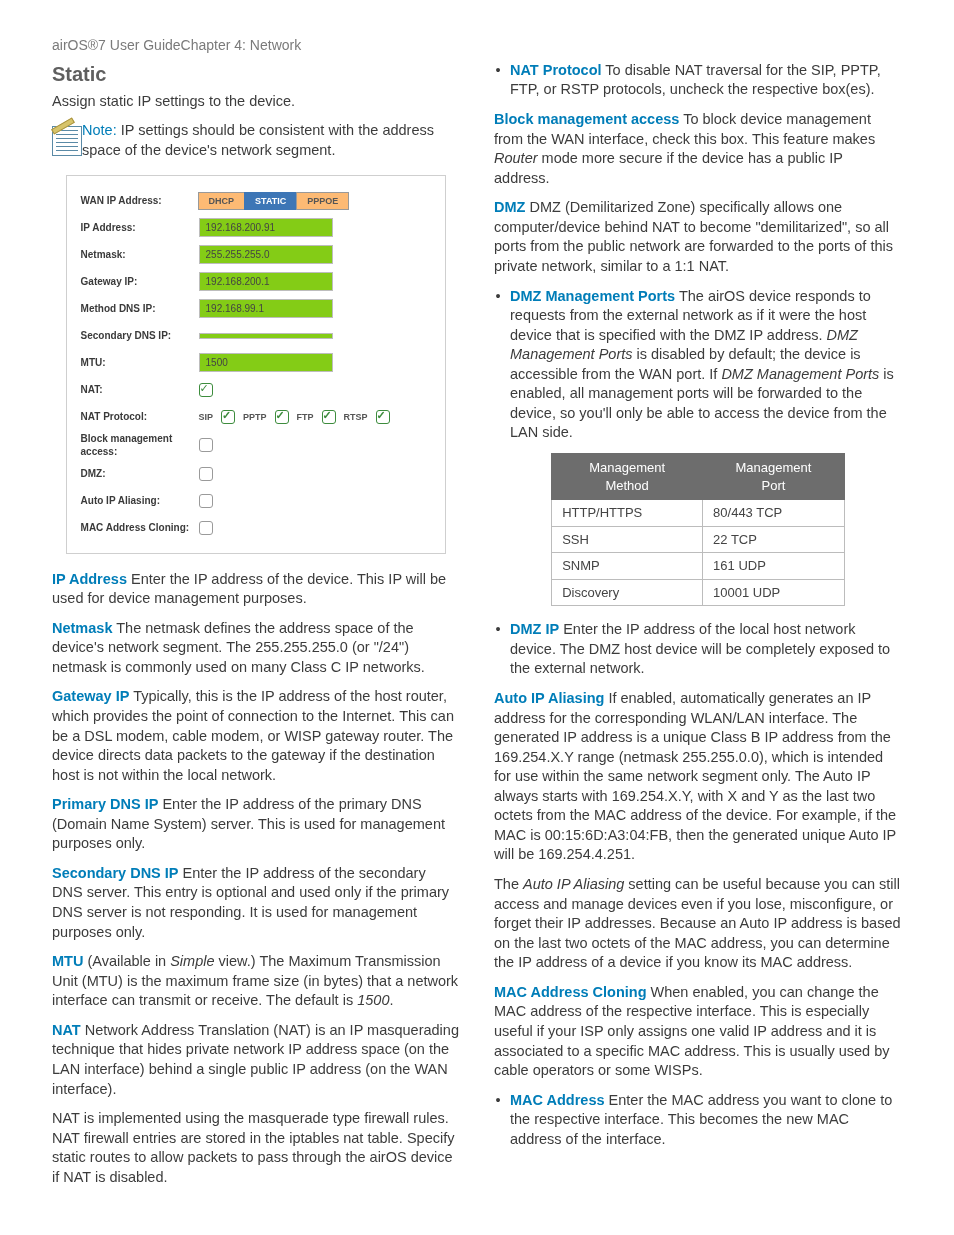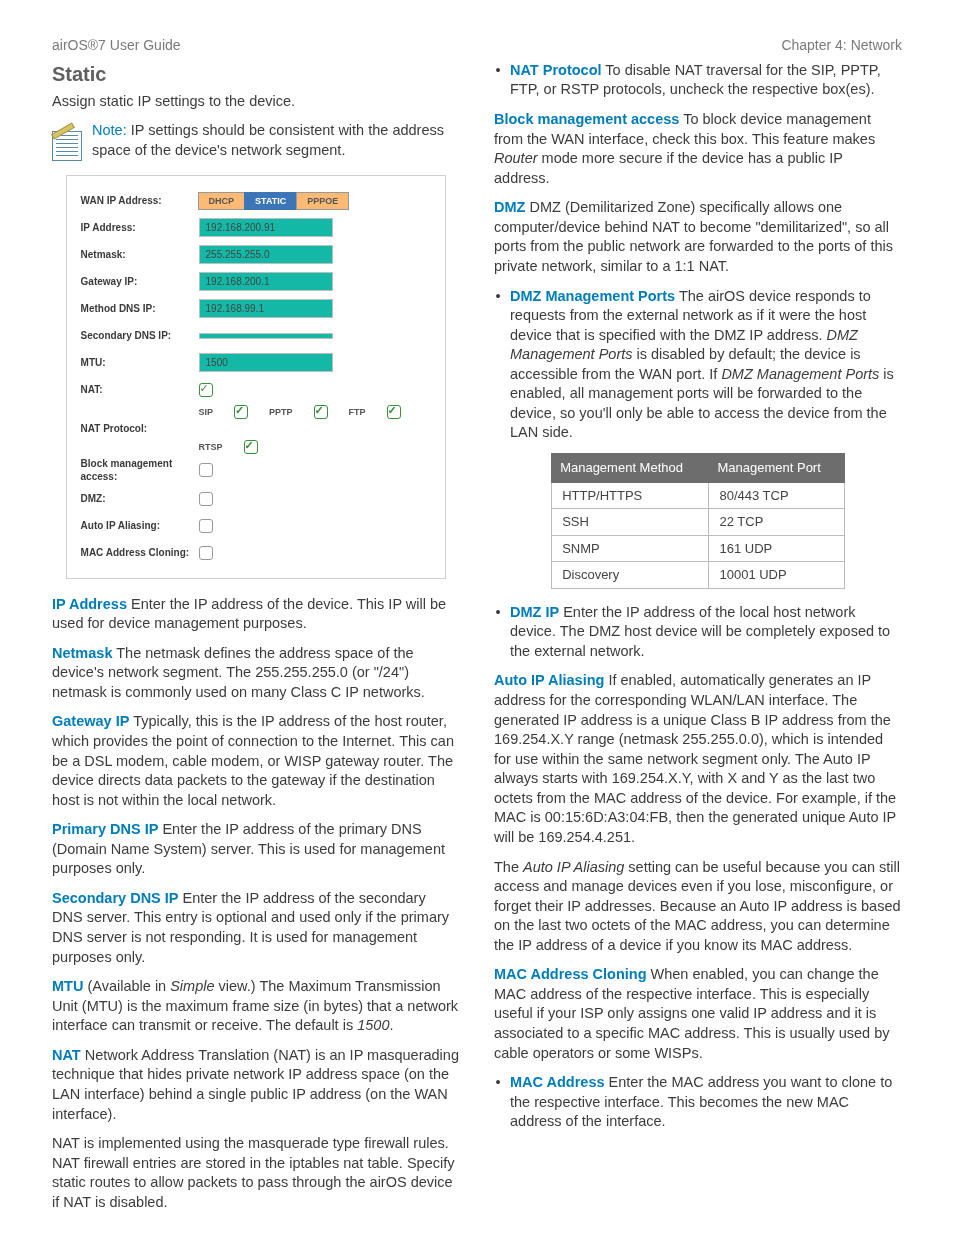--- a/index.html
+++ b/index.html
@@ -15,39 +15,39 @@
     font-family:"Myriad Pro","Segoe UI",Arial,sans-serif;
     color:var(--text);
     font-size:14.5px;
     line-height:1.35;
     width:954px;
     box-sizing:border-box;
     padding:36px 52px 30px 52px;
   }
 
   .header-row,.footer-row{
-    display:flex;justify-content:space-between;
+    display:flex;justify-content:flex-start;
     color:#7a7a7a;font-size:14px;
   }
 
   .cols{
     display:flex;gap:34px;margin-top:6px;
   }
   .col{flex:1 1 0;min-width:0}
 
   h2.section-title{
     color:#5f5f5f;font-weight:700;font-size:20px;
     margin:0 0 4px 0;
   }
   p{margin:0 0 10px 0}
   .blue{color:var(--accent);font-weight:700}
   .ital{font-style:italic}
 
   .note-block{
-    display:flex;gap:10px;margin:8px 0 14px 0;align-items:flex-end;
+    display:flex;margin:8px 0 14px 0;align-items:center;
   }
   .note-icon{
     width:28px;height:28px;flex:0 0 28px;
     border:1px solid #5a8aa6;position:relative;background:#fff;
   }
   .note-icon::before{
     content:"";position:absolute;left:3px;right:3px;top:3px;bottom:3px;
     background:repeating-linear-gradient(#5a8aa6 0 1px,transparent 1px 4px);
   }
   .note-icon::after{
@@ -67,35 +67,35 @@
     margin:6px auto 16px auto;width:86%;
     padding:10px 14px 10px 14px;
     font-size:10px;color:#444;
   }
   .prow{display:flex;align-items:center;min-height:24px;margin:3px 0}
   .plabel{width:118px;font-weight:700;color:#3a3a3a}
   .pval{flex:1}
   .tabs{display:flex}
   .tab{border:1px solid #999;background:#fdba74;padding:2px 10px;font-size:9px;font-weight:700;color:#555;margin-left:-1px}
   .tab.active{background:#3d76b6;color:#fff;border-color:#3d76b6}
-  .ibox{border:1px solid #bdbdbd;background:#14b8a6;padding:2px 6px;width:120px;font-size:10px}
+  .ibox{border:1px solid #bdbdbd;background:#84cc16;padding:2px 6px;width:120px;font-size:10px}
   .chk{display:inline-block;width:12px;height:12px;border:1.5px solid #3d8c3d;border-radius:3px;position:relative;vertical-align:middle}
   .chk.on::after{content:"✓";position:absolute;left:0;top:-3px;font-size:11px;color:#3d8c3d}
   .chk.grey{border-color:#9a9a9a;border-radius:3px}
-  .proto-row{display:flex;gap:21px;align-items:flex-end;flex-wrap:wrap}
+  .proto-row{display:flex;gap:8px;align-items:flex-end;flex-wrap:wrap}
   .proto-row span{font-size:9px;font-weight:700;color:#555}
 
   
   table.mgmt{
     border-collapse:collapse;margin:2px auto 14px auto;width:72%;
     font-size:13px;
   }
   table.mgmt th{
     background:var(--tbl-head);color:#fff;font-weight:400;
-    text-align:left;padding:5px 8px;border:1px solid var(--tbl-head);
+    text-align:center;padding:5px 26px;border:1px solid var(--tbl-head);
   }
   table.mgmt td{
     border:1px solid #bcbcbc;padding:4px 10px;color:#444;
   }
 </style>
 </head>
 <body>
 
 <div class="header-row">
   <span>airOS®7 User Guide</span>

